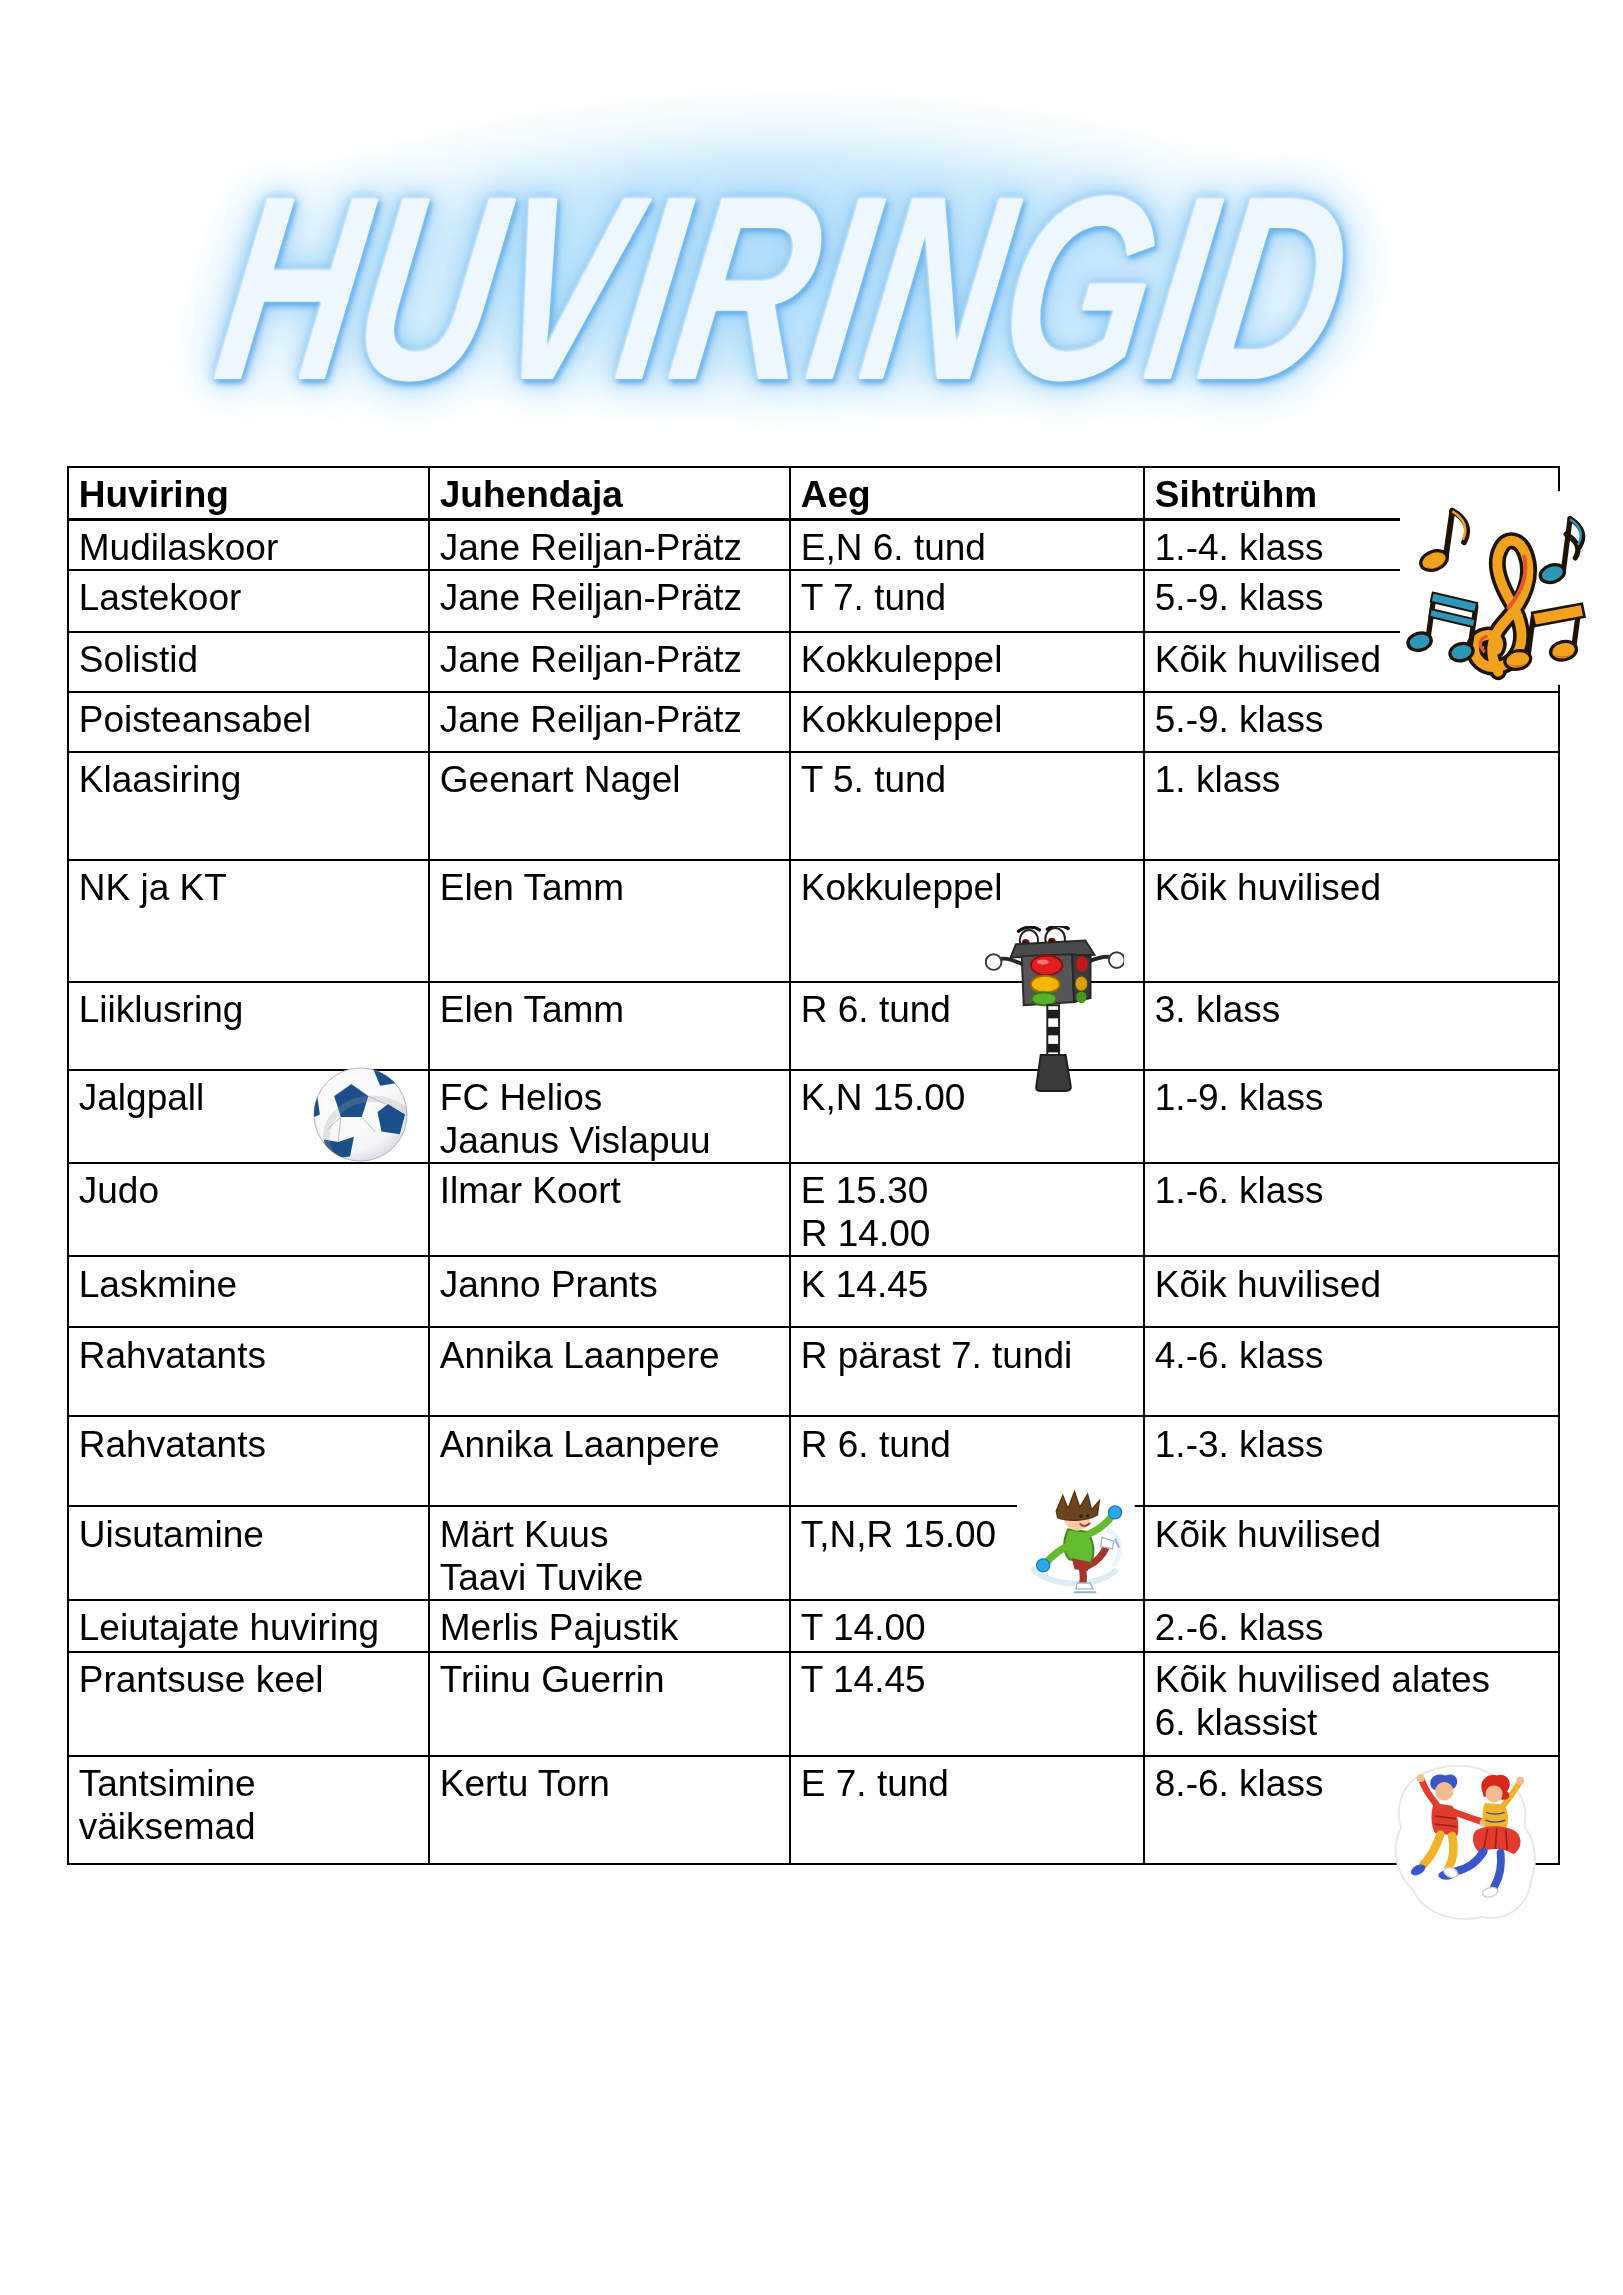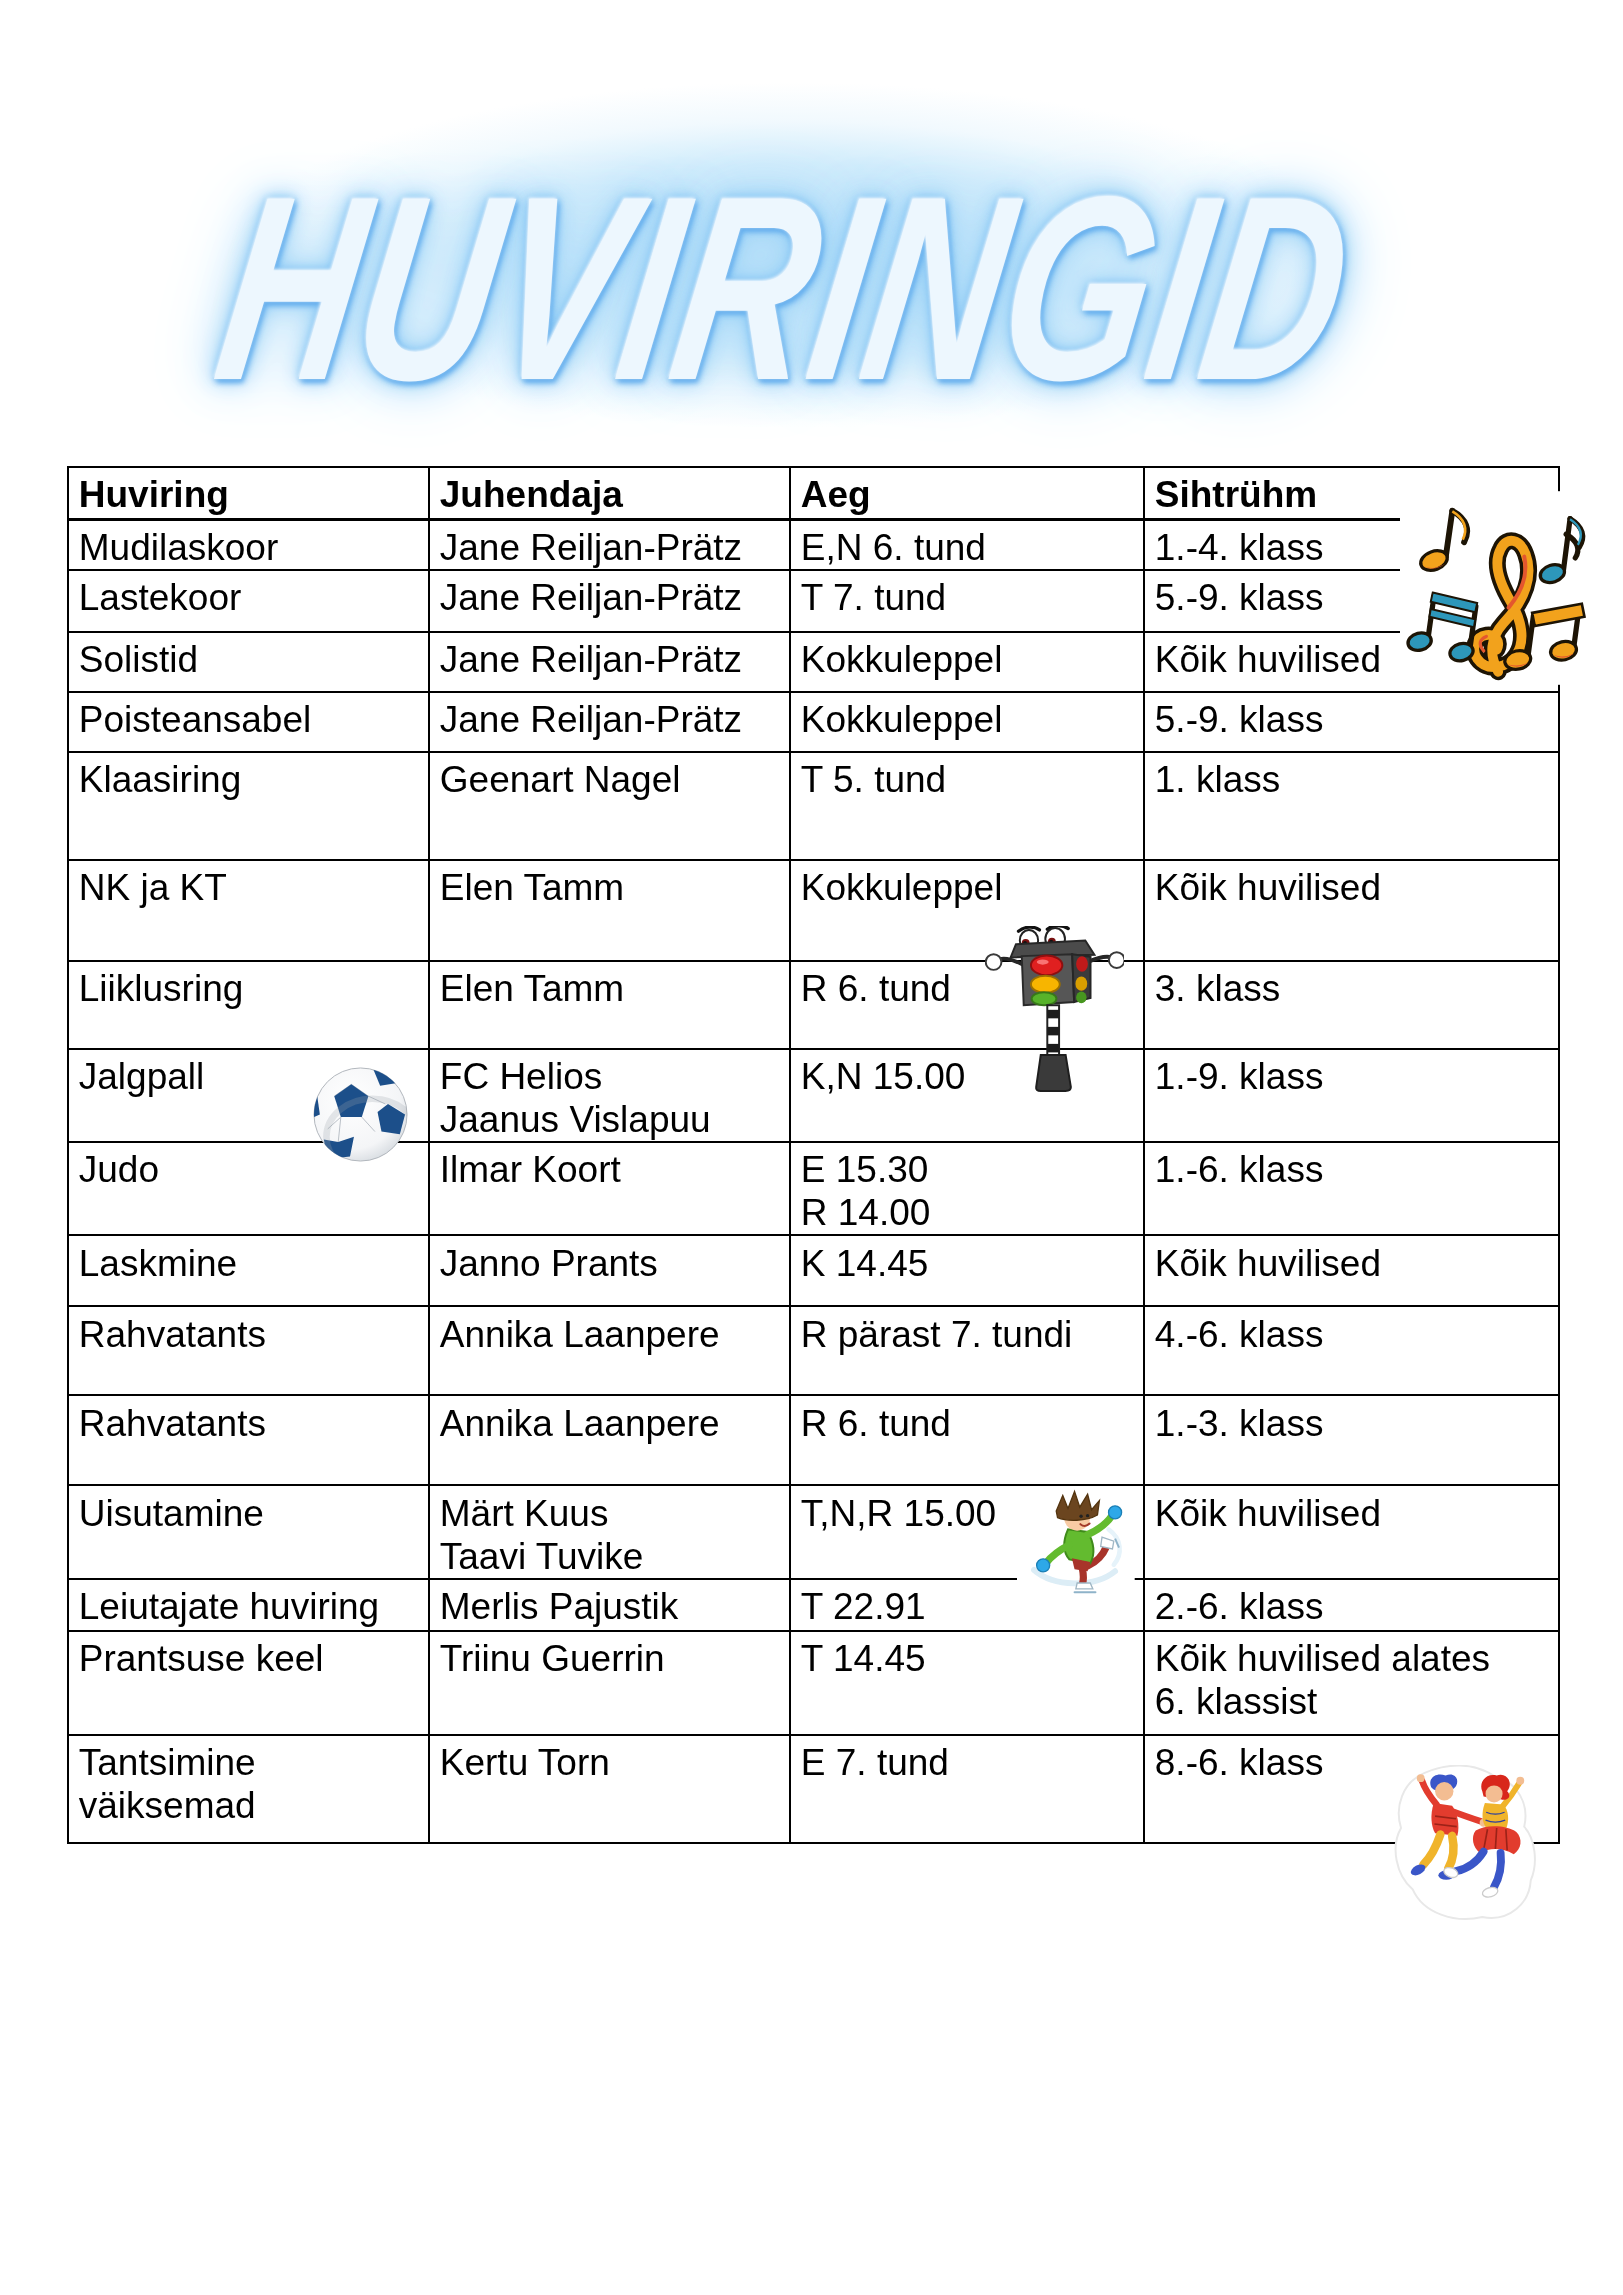--- a/index.html
+++ b/index.html
@@ -100,21 +100,21 @@
         <td>Jane Reiljan-Prätz</td>
         <td>Kokkuleppel</td>
         <td>5.-9. klass</td>
       </tr>
       <tr style="height:108px">
         <td>Klaasiring</td>
         <td>Geenart Nagel</td>
         <td>T 5. tund</td>
         <td>1. klass</td>
       </tr>
-      <tr style="height:101px">
+      <tr style="height:122px">
         <td>NK ja KT</td>
         <td>Elen Tamm</td>
         <td>Kokkuleppel</td>
         <td>Kõik huvilised</td>
       </tr>
       <tr style="height:88px">
         <td>Liiklusring</td>
         <td>Elen Tamm</td>
         <td>R 6. tund</td>
         <td>3. klass</td>
@@ -154,21 +154,21 @@
       <tr style="height:90px">
         <td>Uisutamine</td>
         <td>Märt Kuus
 Taavi Tuvike</td>
         <td>T,N,R 15.00</td>
         <td>Kõik huvilised</td>
       </tr>
       <tr style="height:52px">
         <td>Leiutajate huviring</td>
         <td>Merlis Pajustik</td>
-        <td>T 22.91</td>
+        <td>T 14.00</td>
         <td>2.-6. klass</td>
       </tr>
       <tr style="height:104px">
         <td>Prantsuse keel</td>
         <td>Triinu Guerrin</td>
         <td>T 14.45</td>
         <td>Kõik huvilised alates
 6. klassist</td>
       </tr>
       <tr style="height:108px">

